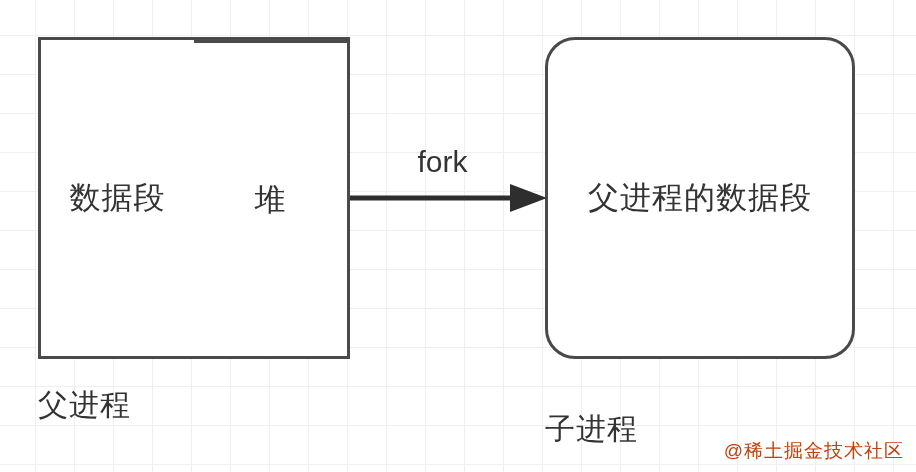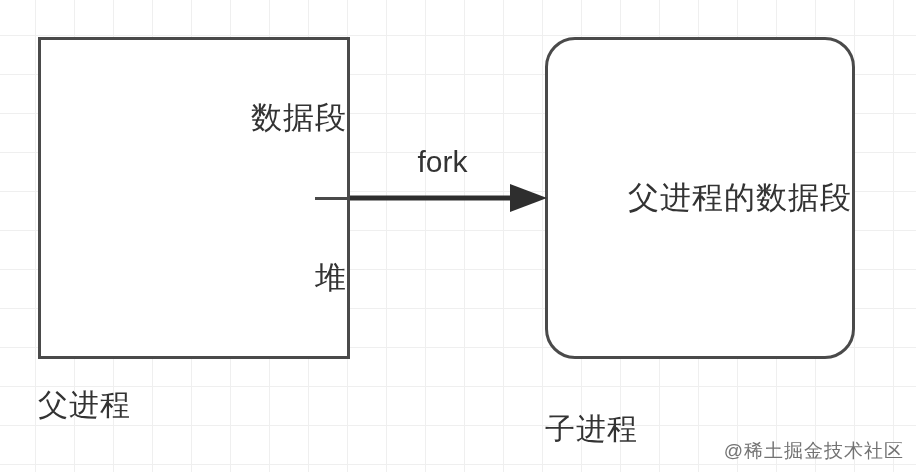--- a/index.html
+++ b/index.html
@@ -21,22 +21,21 @@
     color: #333333;
   }
   .box {
     position: absolute;
     top: 37px;
     height: 322px;
     background: #ffffff;
     border: 3px solid #4a4a4a;
     box-sizing: border-box;
     display: flex;
-    flex-direction: column;
-    align-items: flex-end;
+    flex-direction: row;
   }
   .box-parent { left: 38px;  width: 312px; }
   .box-child  { left: 545px; width: 310px; border-radius: 30px; }
   .row {
     flex: 1;
     display: flex;
     align-items: center;
     justify-content: center;
     font-size: 31px;
     letter-spacing: 1px;
@@ -72,21 +71,21 @@
     top: 178px;
     width: 197px;
     height: 40px;
   }
   .watermark {
     position: absolute;
     right: 12px;
     top: 438px;
     font-size: 19px;
     letter-spacing: 1px;
-    color: #737373;
+    color: #c2410c;
   }
 </style>
 </head>
 <body>
 
 <div class="box box-parent">
   <div class="row">数据段</div>
   <div class="row">堆</div>
 </div>
 

